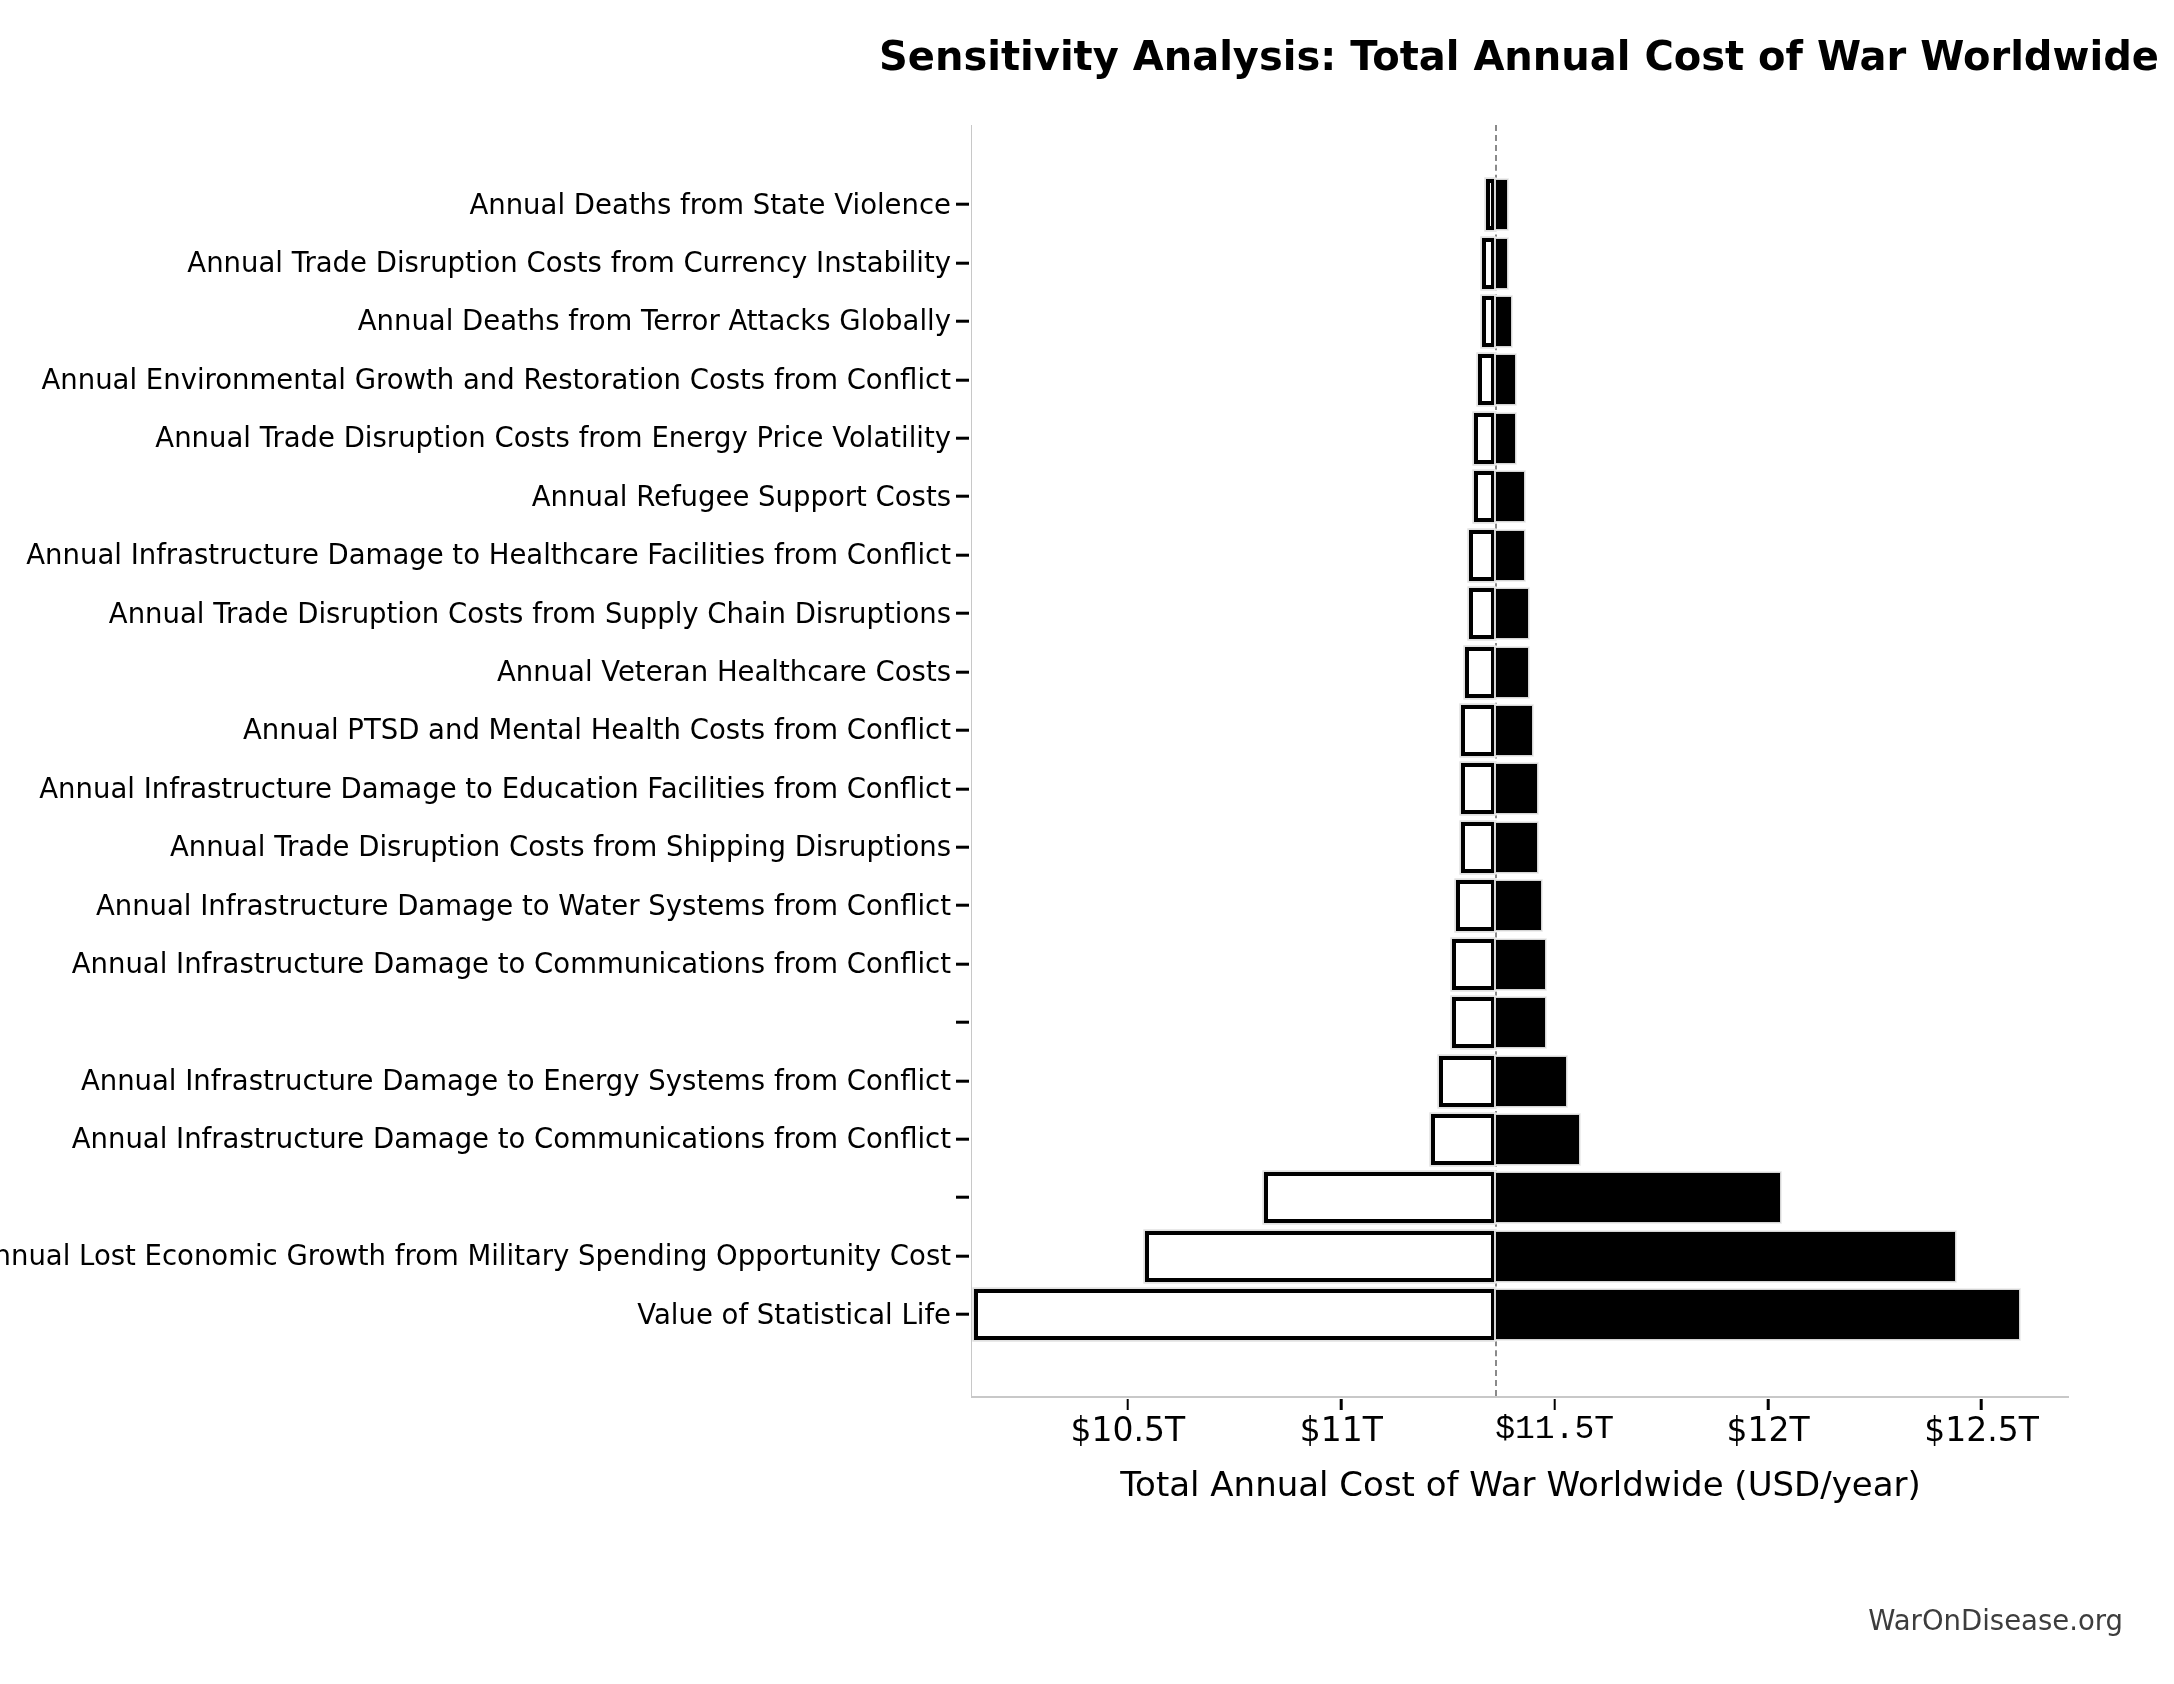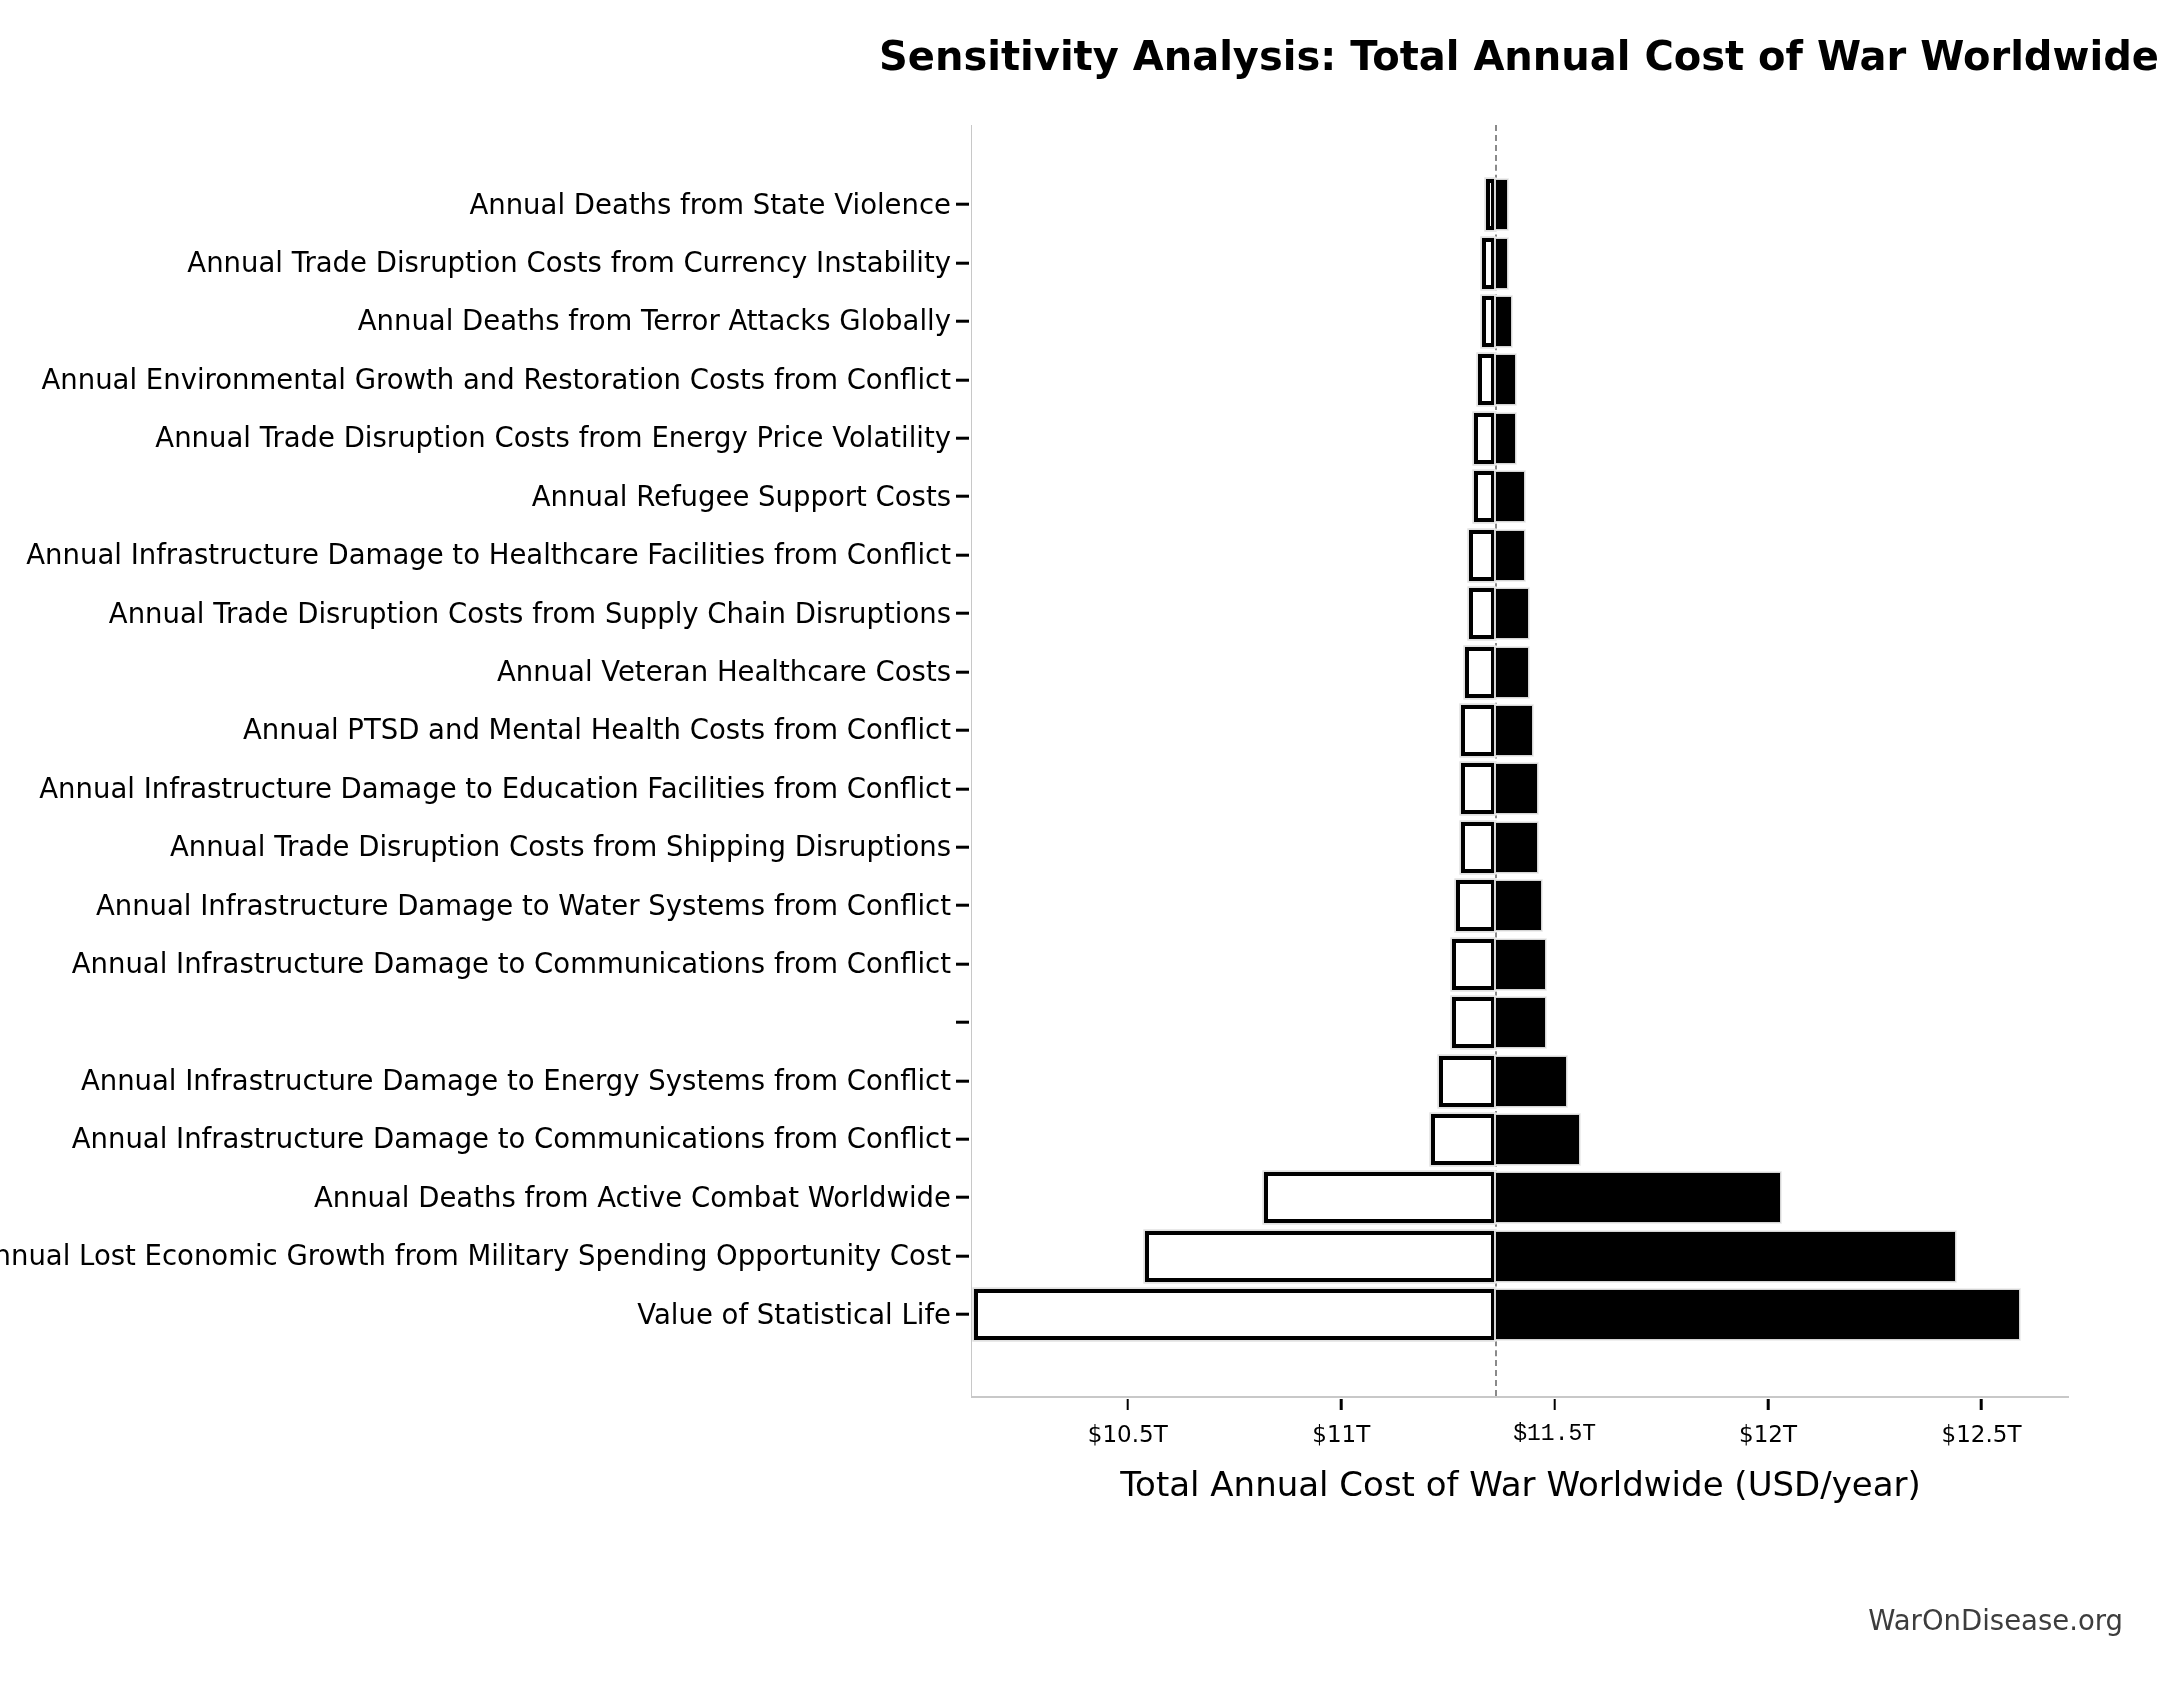--- a/index.html
+++ b/index.html
@@ -38,22 +38,22 @@
   }
   .ytick{
     position:absolute;left:956px;width:13px;height:2.6px;background:#000;
     transform:translateY(-50%);
   }
   .xtick{
     position:absolute;top:100%;width:2.6px;height:11.2px;background:#000;
     transform:translateX(-50%);margin-top:2.6px;
   }
   .xticklabel{
-    position:absolute;top:100%;margin-top:27px;transform:translateX(-50%);
-    font-size:23px;white-space:nowrap;line-height:1;
+    position:absolute;top:100%;margin-top:17px;transform:translateX(-50%);
+    font-size:33px;white-space:nowrap;line-height:1;
   }
   .xaxis-label{
     position:absolute;top:100%;margin-top:71px;left:50%;transform:translateX(-50%);
     font-size:34px;white-space:nowrap;line-height:1;
   }
   .watermark{
     position:absolute;top:1607px;right:51px;font-size:27.5px;color:#3d3d3d;
     white-space:nowrap;line-height:1;
   }
 </style>
@@ -74,21 +74,20 @@
       <div class="ylabel" style="top: 430px;">Annual Infrastructure Damage to Healthcare Facilities from Conflict</div>
       <div class="ylabel" style="top: 489px;">Annual Trade Disruption Costs from Supply Chain Disruptions</div>
       <div class="ylabel" style="top: 547px;">Annual Veteran Healthcare Costs</div>
       <div class="ylabel" style="top: 605px;">Annual PTSD and Mental Health Costs from Conflict</div>
       <div class="ylabel" style="top: 664px;">Annual Infrastructure Damage to Education Facilities from Conflict</div>
       <div class="ylabel" style="top: 722px;">Annual Trade Disruption Costs from Shipping Disruptions</div>
       <div class="ylabel" style="top: 781px;">Annual Infrastructure Damage to Water Systems from Conflict</div>
       <div class="ylabel" style="top: 839px;">Annual Infrastructure Damage to Communications from Conflict</div>
       <div class="ylabel" style="top: 956px;">Annual Infrastructure Damage to Energy Systems from Conflict</div>
       <div class="ylabel" style="top: 1014px;">Annual Infrastructure Damage to Communications from Conflict</div>
-      <div class="ylabel" style="top: 1073px;">Annual Deaths from Active Combat Worldwide</div>
       <div class="ylabel" style="top: 1131px;">Annual Lost Economic Growth from Military Spending Opportunity Cost</div>
       <div class="ylabel" style="top: 1190px;">Value of Statistical Life</div>
     </div>
 
   <div class="plot">
     <div class="baseline" style="left: 47.6654%;"></div>
     <div class="xaxis-label">Total Annual Cost of War Worldwide (USD/year)</div>
   <div class="bar-row" style="top: 54px;">
         <div class="bar-low" style="left: 46.8872%; width: 0.77821%;"></div>
         <div class="bar-high" style="left: 47.6654%; width: 1.16732%;"></div>

